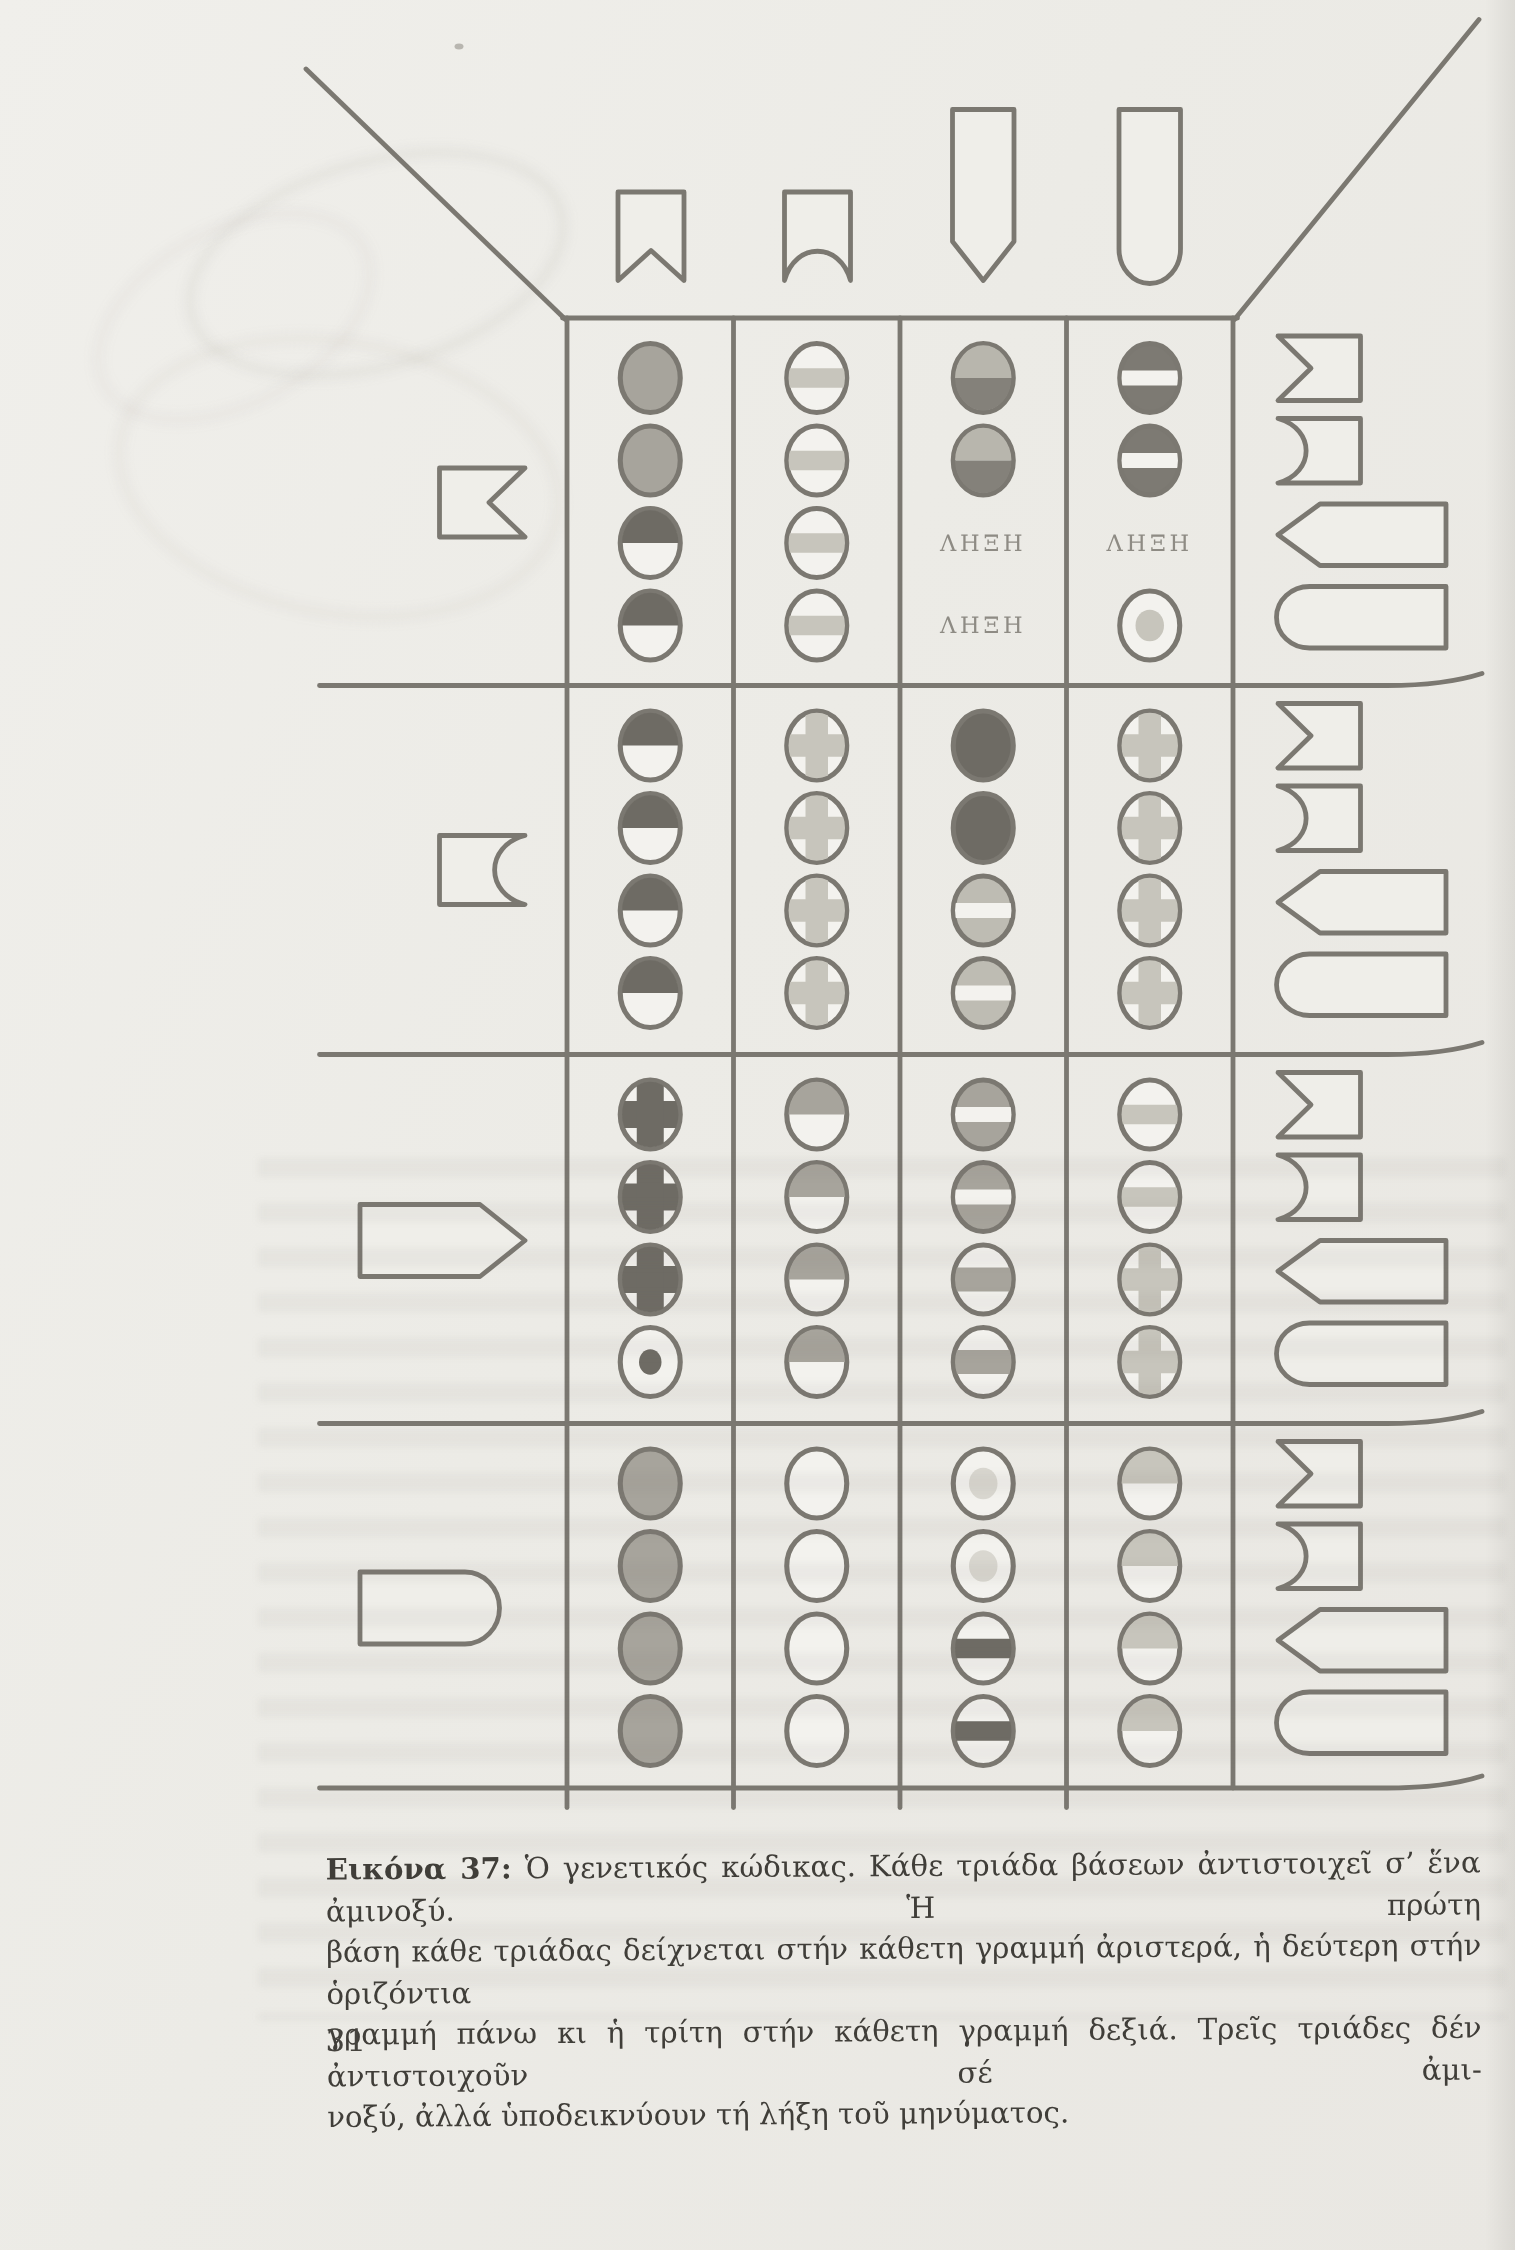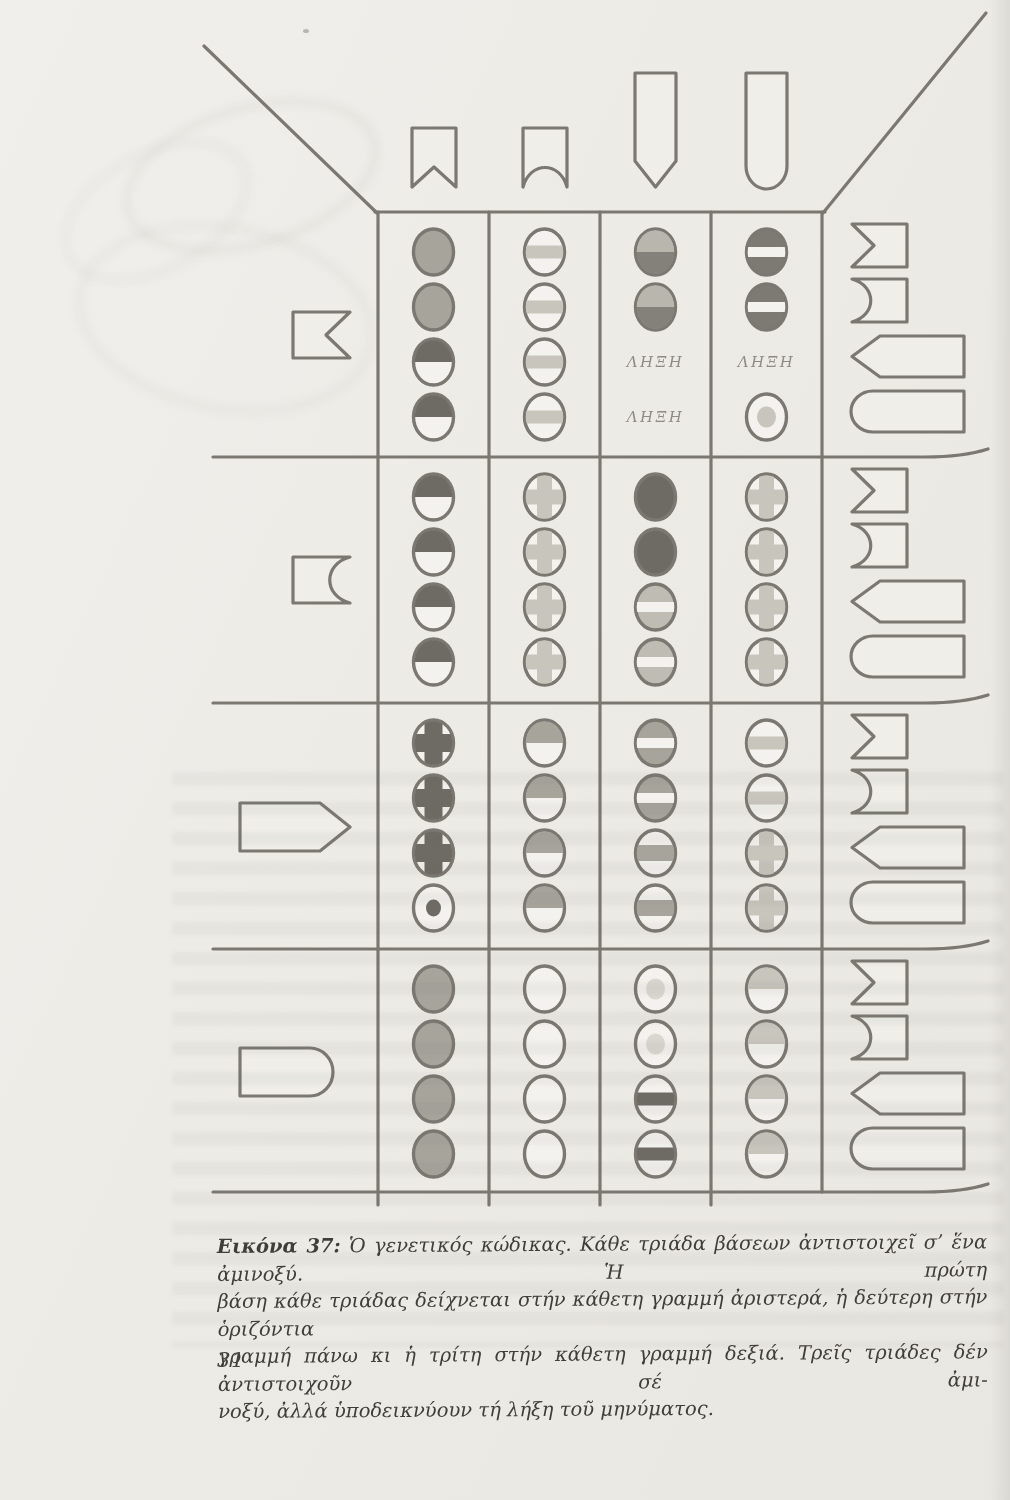--- a/index.html
+++ b/index.html
@@ -1,20 +1,19 @@
 <!DOCTYPE html>
 <html><head>
 <meta charset="utf-8">
 <style>
   html,body{margin:0;padding:0;background:#d8d6d2;}
   .page{
     position:relative; width:1010px; height:1500px; overflow:hidden;
     background:linear-gradient(115deg,#f0efeb 0%,#ecebe6 45%,#e9e7e2 100%);
     font-family:"DejaVu Serif", serif;
-    font-style:italic;
   }
   svg{position:absolute;left:0;top:0;}
   
   .ghost-lines{
     position:absolute; left:172px; top:772px; width:832px; height:575px;
     background:repeating-linear-gradient(180deg,
       rgba(110,107,98,0.06) 0 13px, rgba(110,107,98,0) 13px 30px);
     filter:blur(2.5px); pointer-events:none;
   }
   .ghost-a,.ghost-b,.ghost-c{

